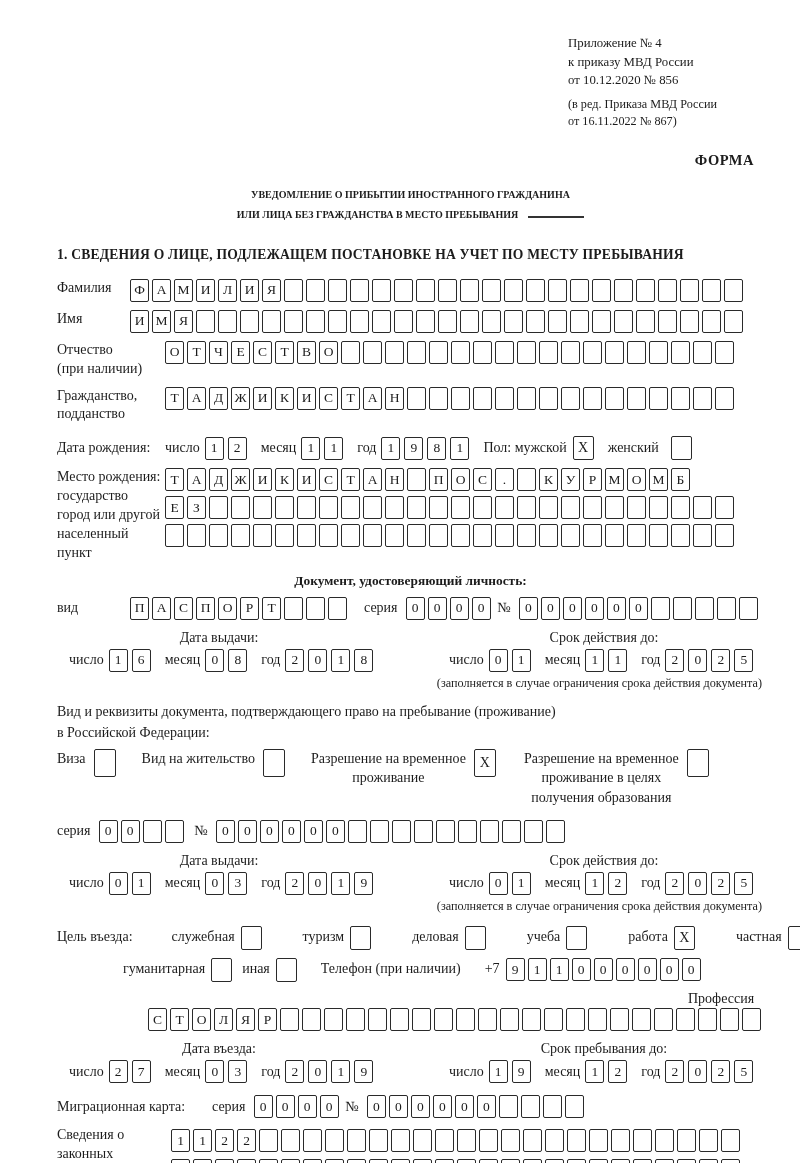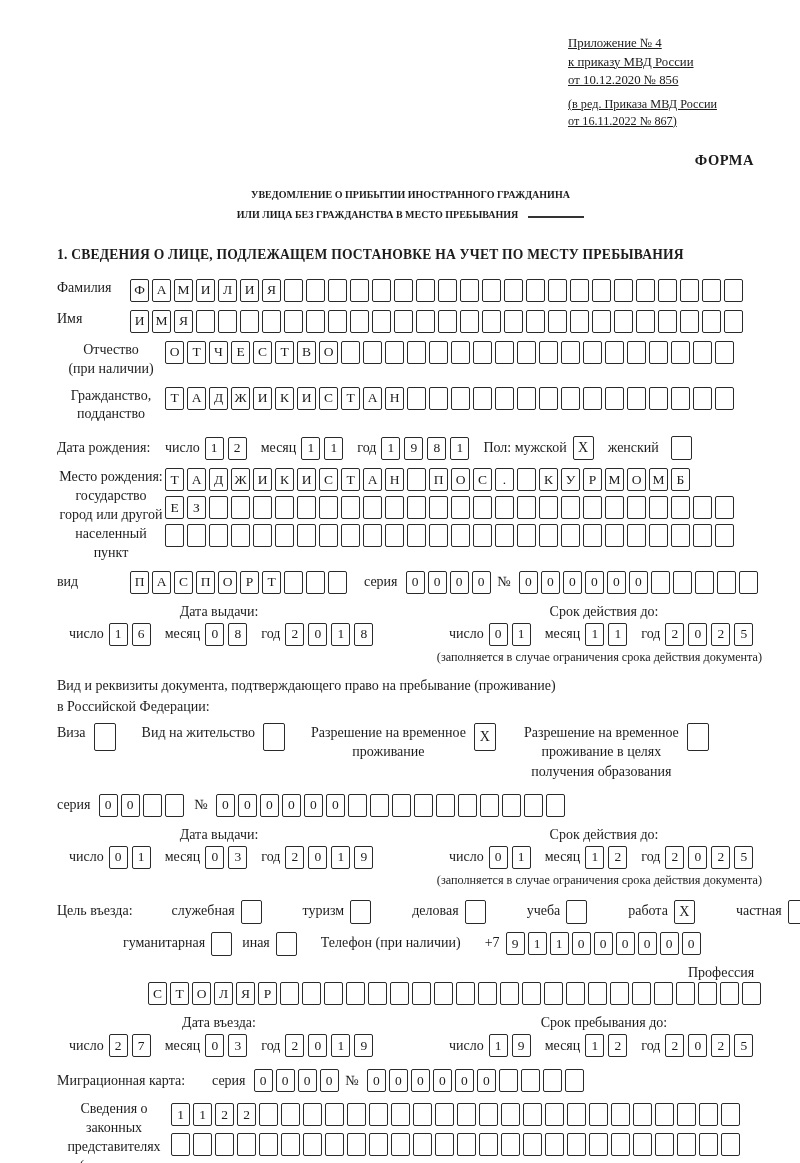--- a/index.html
+++ b/index.html
@@ -1,34 +1,34 @@
 <!DOCTYPE html>
 <html><head>
 <meta charset="utf-8">
 <style>
   html,body{margin:0;padding:0;background:#fff;}
   body{width:800px;height:1163px;overflow:hidden;color:#1c1c1c;
        font-family:"Liberation Serif", serif;}
   .page{box-sizing:border-box;width:800px;height:1163px;padding:34px 36px 0 57px;}
 
   
-  .meta-wrap{width:196px;margin-left:auto;text-decoration:underline;}
+  .meta-wrap{width:196px;margin-left:auto;}
   .meta-line{font-size:12.8px;line-height:1.45;}
   .meta-sub{font-size:12.2px;line-height:1.4;margin-top:6px;}
   .forma{font-size:14.5px;font-weight:bold;text-align:right;margin:22px 10px 0 0;letter-spacing:.5px;}
 
   
   .title{margin-top:18px;text-align:center;font-weight:bold;font-size:10px;line-height:1.55;}
   .title-ul{display:inline-block;width:56px;border-bottom:2px solid #333;height:14px;margin-left:10px;}
   .sec-head{margin-top:24px;font-weight:bold;font-size:13.6px;letter-spacing:.2px;}
 
   
   .frow{display:flex;align-items:flex-start;margin-top:8px;}
   .lbl{font-size:14px;line-height:1.35;flex:none;}
-  .pre{white-space:pre-line;text-align:center;}
+  .pre{white-space:pre-line;}
   .lw1{width:73px;}  
   .lw2{width:108px;} 
   .lw3{width:114px;} 
   .cells{display:flex;flex-wrap:nowrap;}
   .cell{flex:none;display:inline-flex;align-items:center;justify-content:center;
         box-sizing:border-box;width:19px;height:23px;border:1.6px solid #2a2a2a;
         border-radius:2px;margin-right:3px;font-size:13.5px;}
   .stack .cells{margin-bottom:5px;}
 
   
@@ -320,20 +320,21 @@
           <span class="cell"></span>
           <span class="cell"></span>
           <span class="cell"></span>
           <span class="cell"></span>
           <span class="cell"></span>
           <span class="cell"></span>
         </span>
     </span>
   </div>
 
+  <div class="center-head">Документ, удостоверяющий личность:</div>
   <div class="frow" style="align-items:center;">
     <span class="lbl lw1">вид</span>
     <span class="cells">
         <span class="cell">П</span>
         <span class="cell">А</span>
         <span class="cell">С</span>
         <span class="cell">П</span>
         <span class="cell">О</span>
         <span class="cell">Р</span>
         <span class="cell">Т</span>

